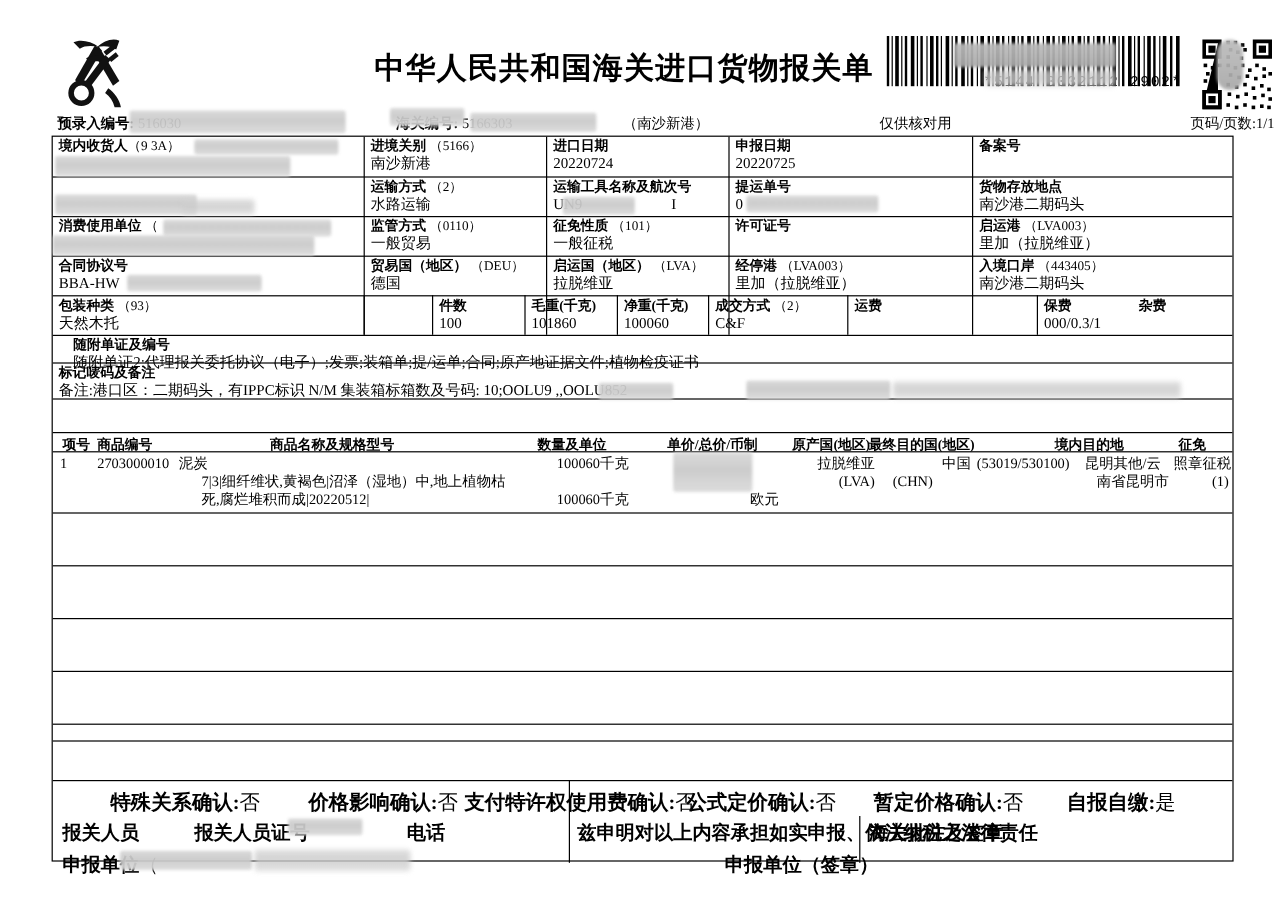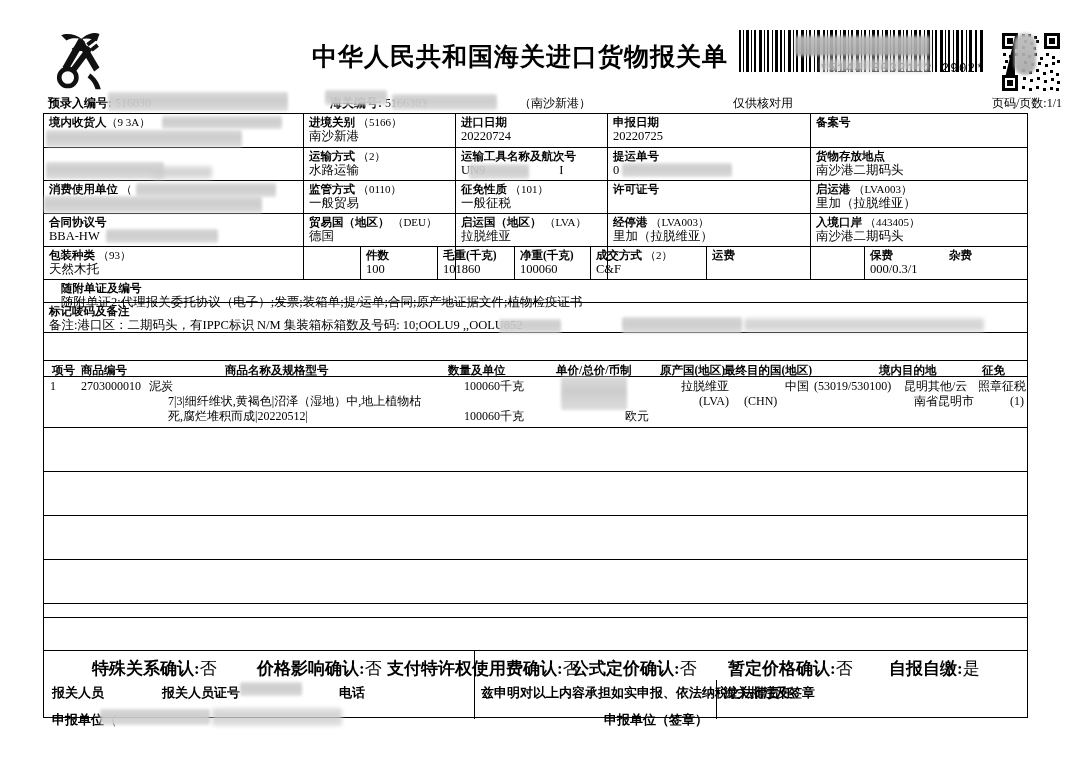--- a/index.html
+++ b/index.html
@@ -64,21 +64,21 @@
 
   .gval { position: absolute; font-size: 12px; line-height: 15px; white-space: nowrap; }
   .gval.r { text-align: right; }
   .gval.c { text-align: right; }
 
   
   .conf { position: absolute; font-size: 17px; white-space: nowrap; }
   .conf b { font-weight: 700; }
 
   
-  .bot { position: absolute; font-size: 13px; white-space: nowrap; }
+  .bot { position: absolute; font-size: 16px; white-space: nowrap; }
   .bot.b { font-weight: 700; }
 
   
   .redact {
     position: absolute;
     background: linear-gradient(180deg, #d7d7d7 0%, #c9c9c9 45%, #dadada 100%);
     filter: blur(1.4px);
     opacity: .93;
     border-radius: 2px;
   }

